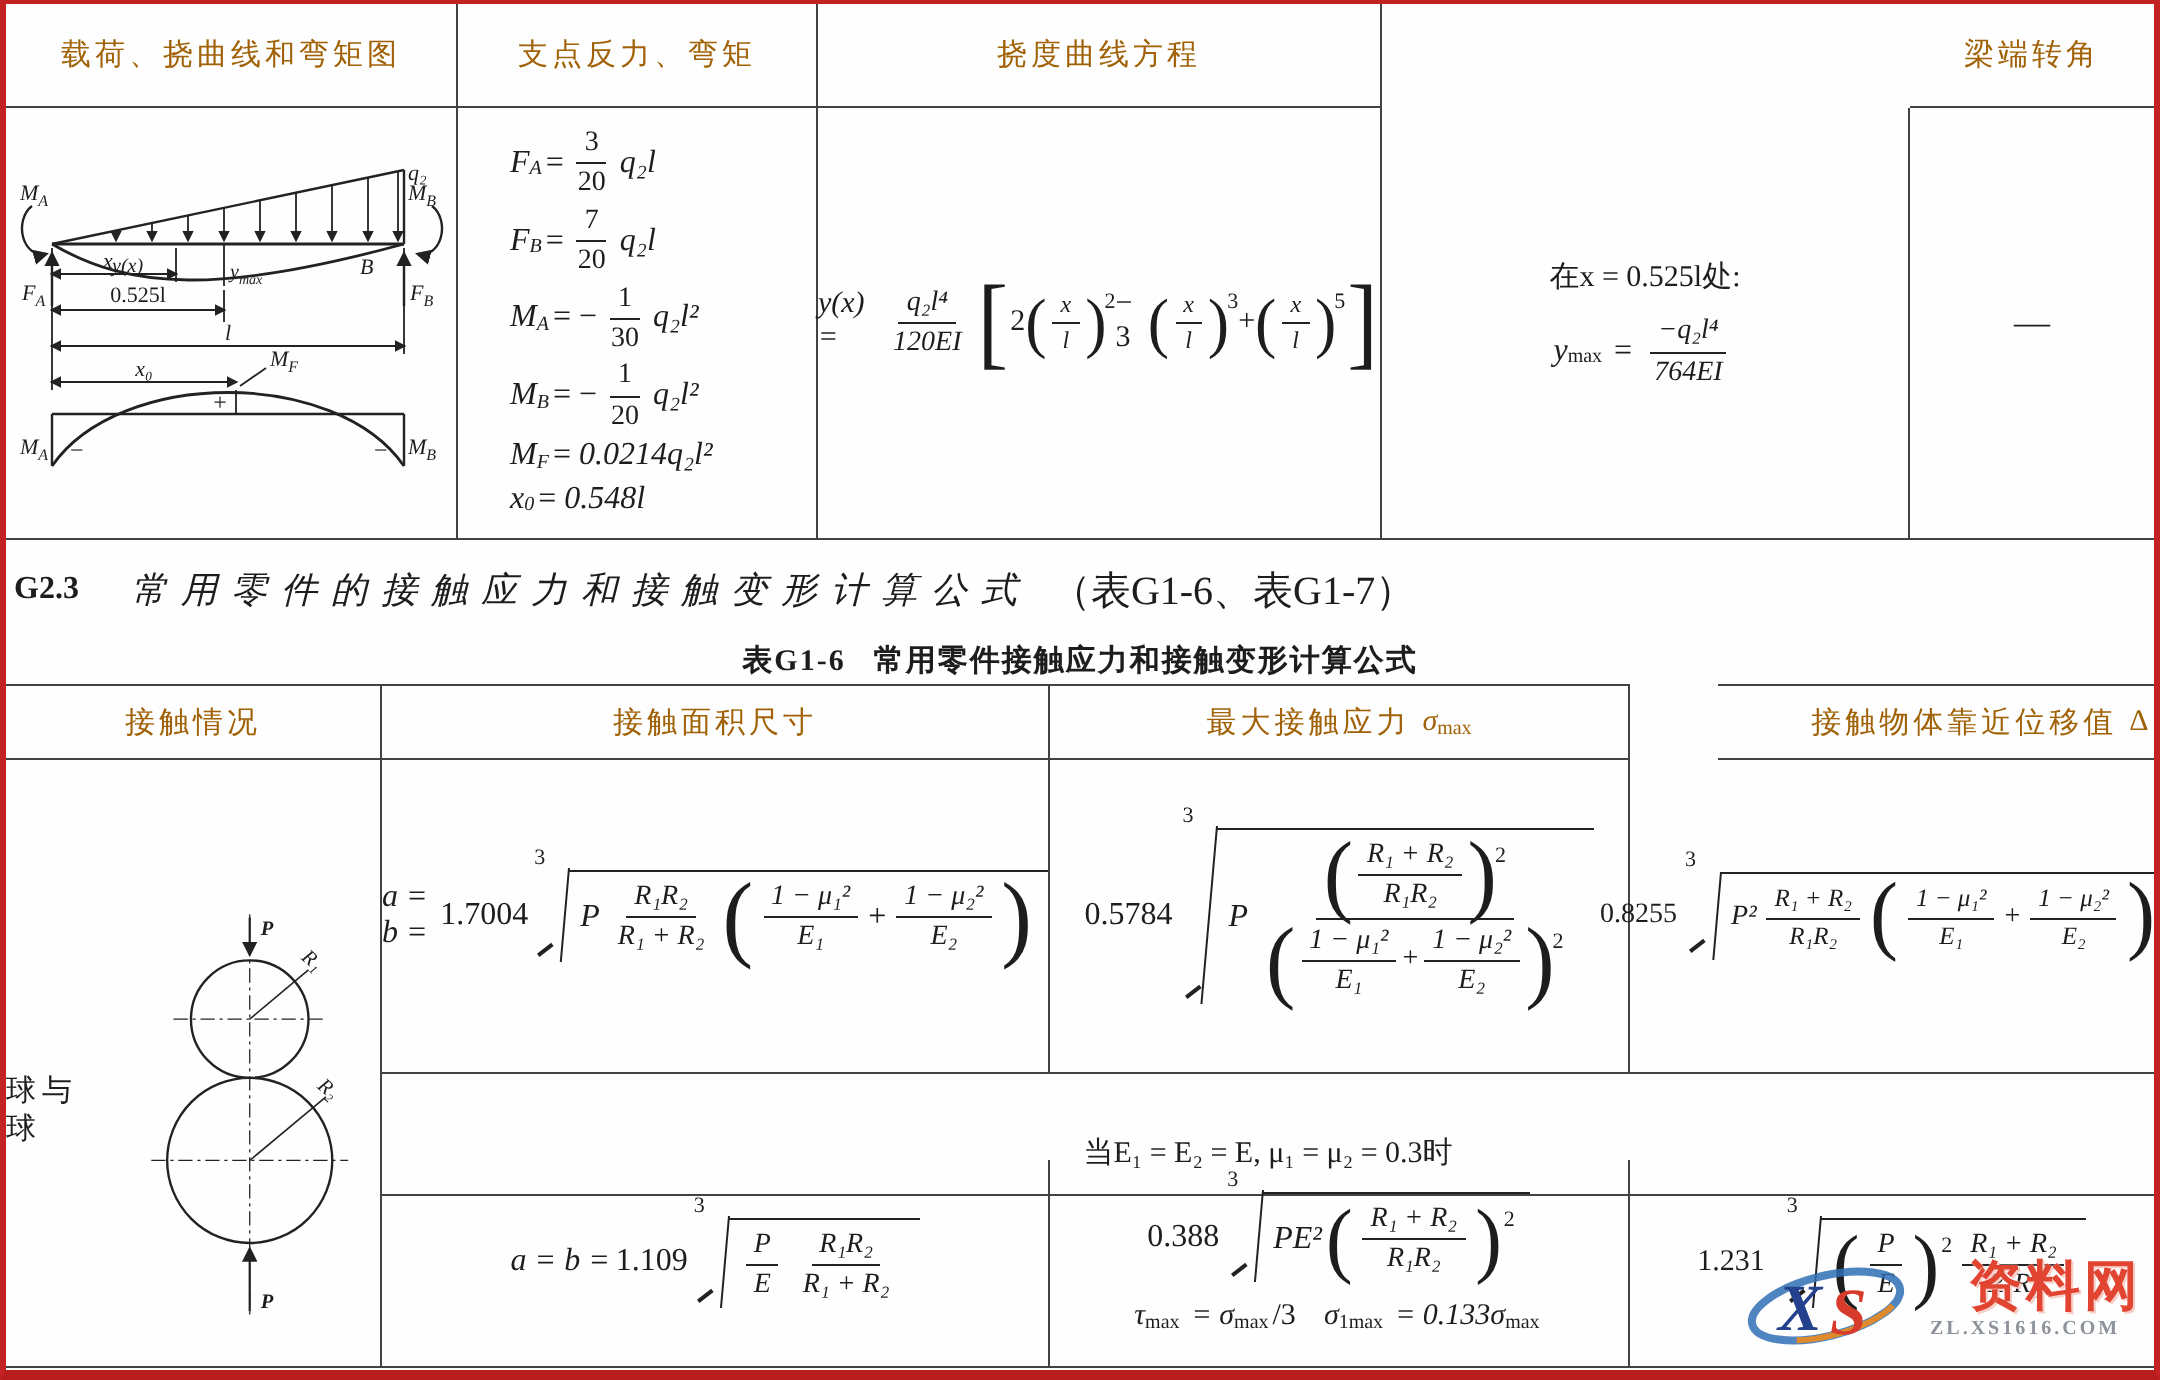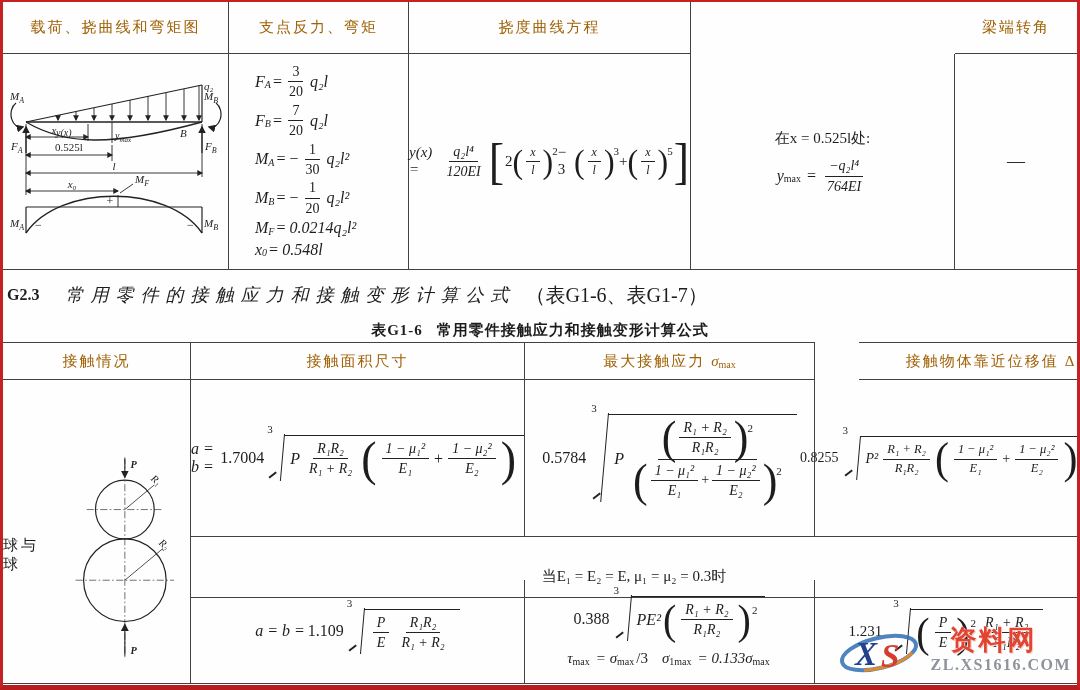--- a/index.html
+++ b/index.html
@@ -32,21 +32,21 @@
   .stack{display:flex;flex-direction:column;align-items:flex-start;gap:3px;}
   
   .secno{font-size:16px;font-weight:bold;margin-right:26px;}
   .script{font-style:italic;font-weight:normal;font-size:18px;letter-spacing:7px;margin-right:10px;}
   .secref{font-size:20px;}
   .capline{display:flex;align-items:flex-end;justify-content:center;font-size:15px;font-weight:bold;letter-spacing:1px;}
   
   #wm{position:absolute;right:6px;bottom:6px;display:flex;align-items:center;gap:2px;z-index:5;}
   #wm .wname{font-size:27px;font-weight:bold;color:#e2443283;color:#e24432;letter-spacing:2px;
              text-shadow:0 0 1px #fff,1px 1px 0 #f7c9c2;line-height:1;margin-left:19px;}
-  #wm .wurl{font-size:16px;font-weight:bold;color:#8d929b;letter-spacing:1.5px;margin-top:2px;text-align:right;}
+  #wm .wurl{font-size:10px;font-weight:bold;color:#8d929b;letter-spacing:1.5px;margin-top:2px;text-align:right;}
   svg text{font-family:"Liberation Serif","DejaVu Serif",serif;}
 </style>
 </head>
 <body>
 
 <div id="page">
 
   <div class="abs hcell bdr bdb" style="left:0;top:0;width:226px;height:52px">
       <span>载荷、挠曲线和弯矩图</span>
     </div>

